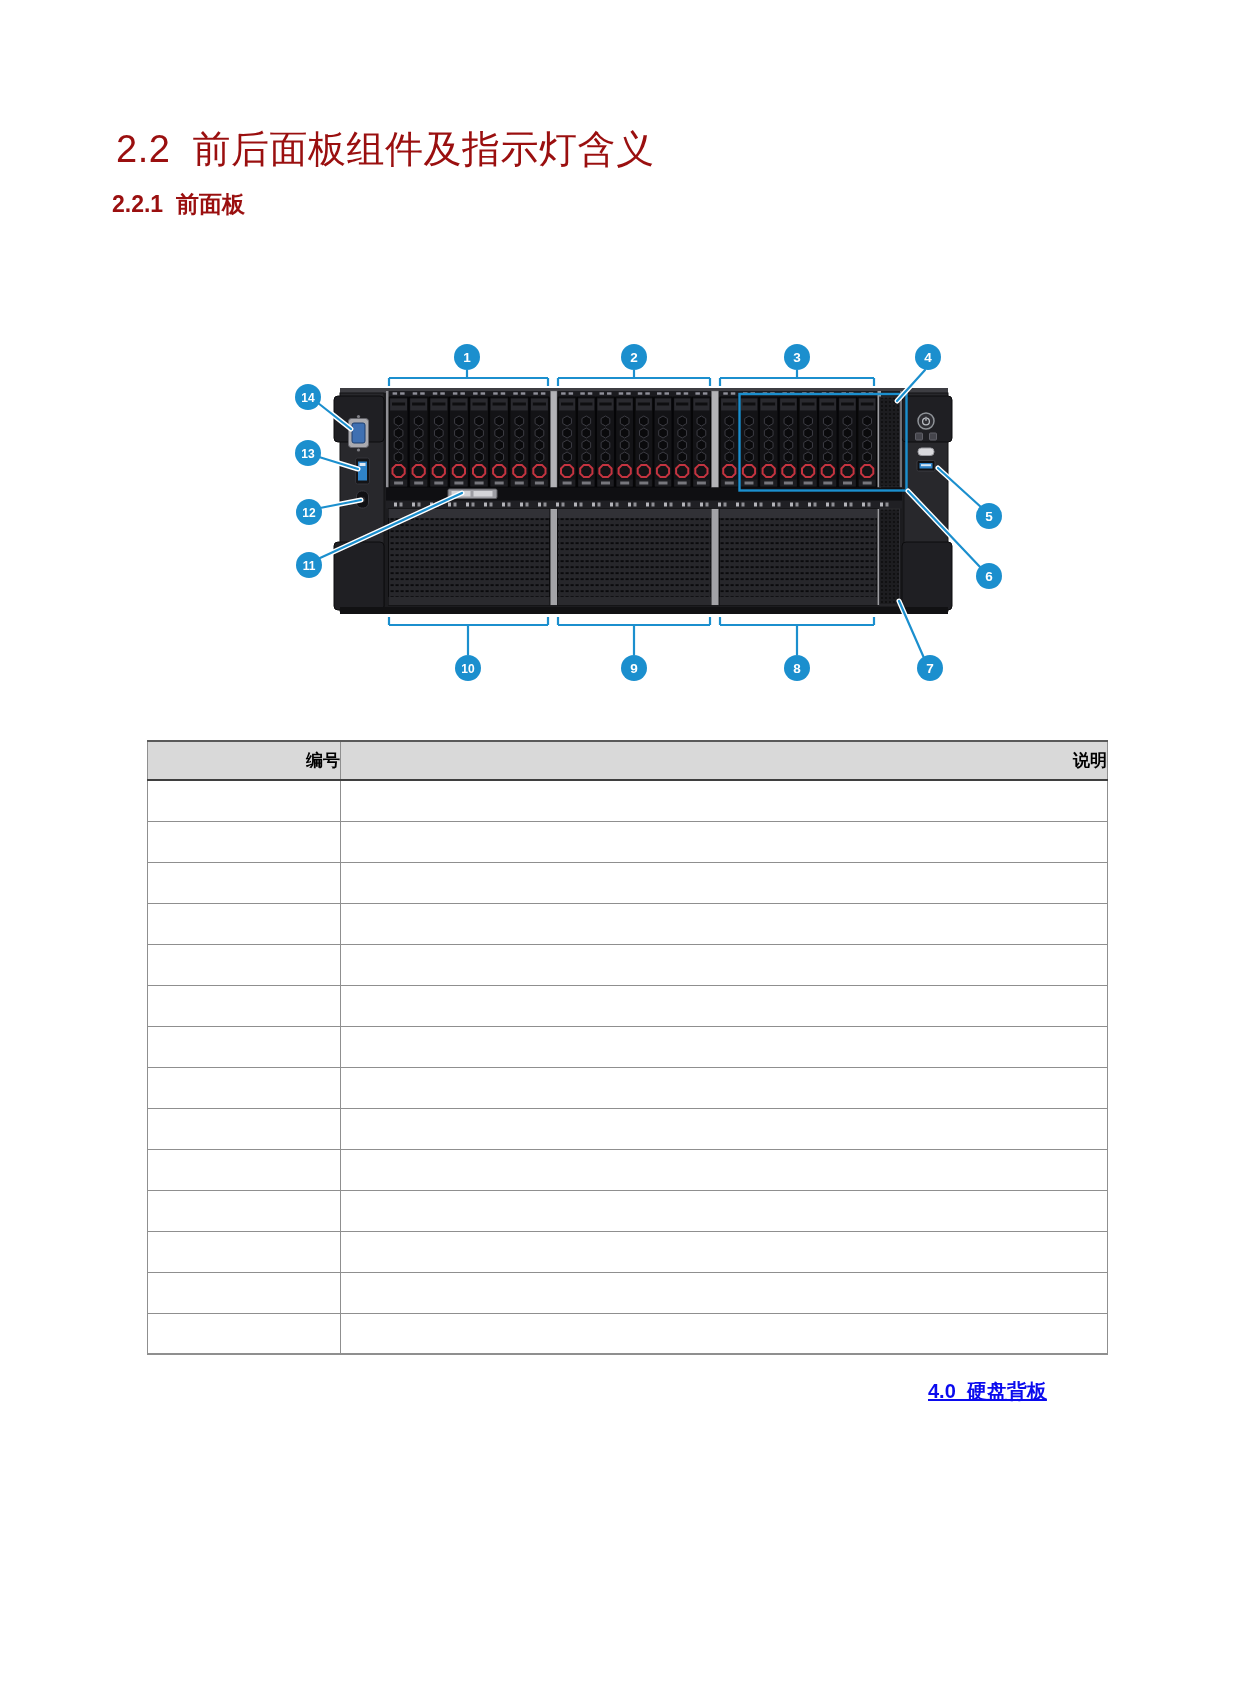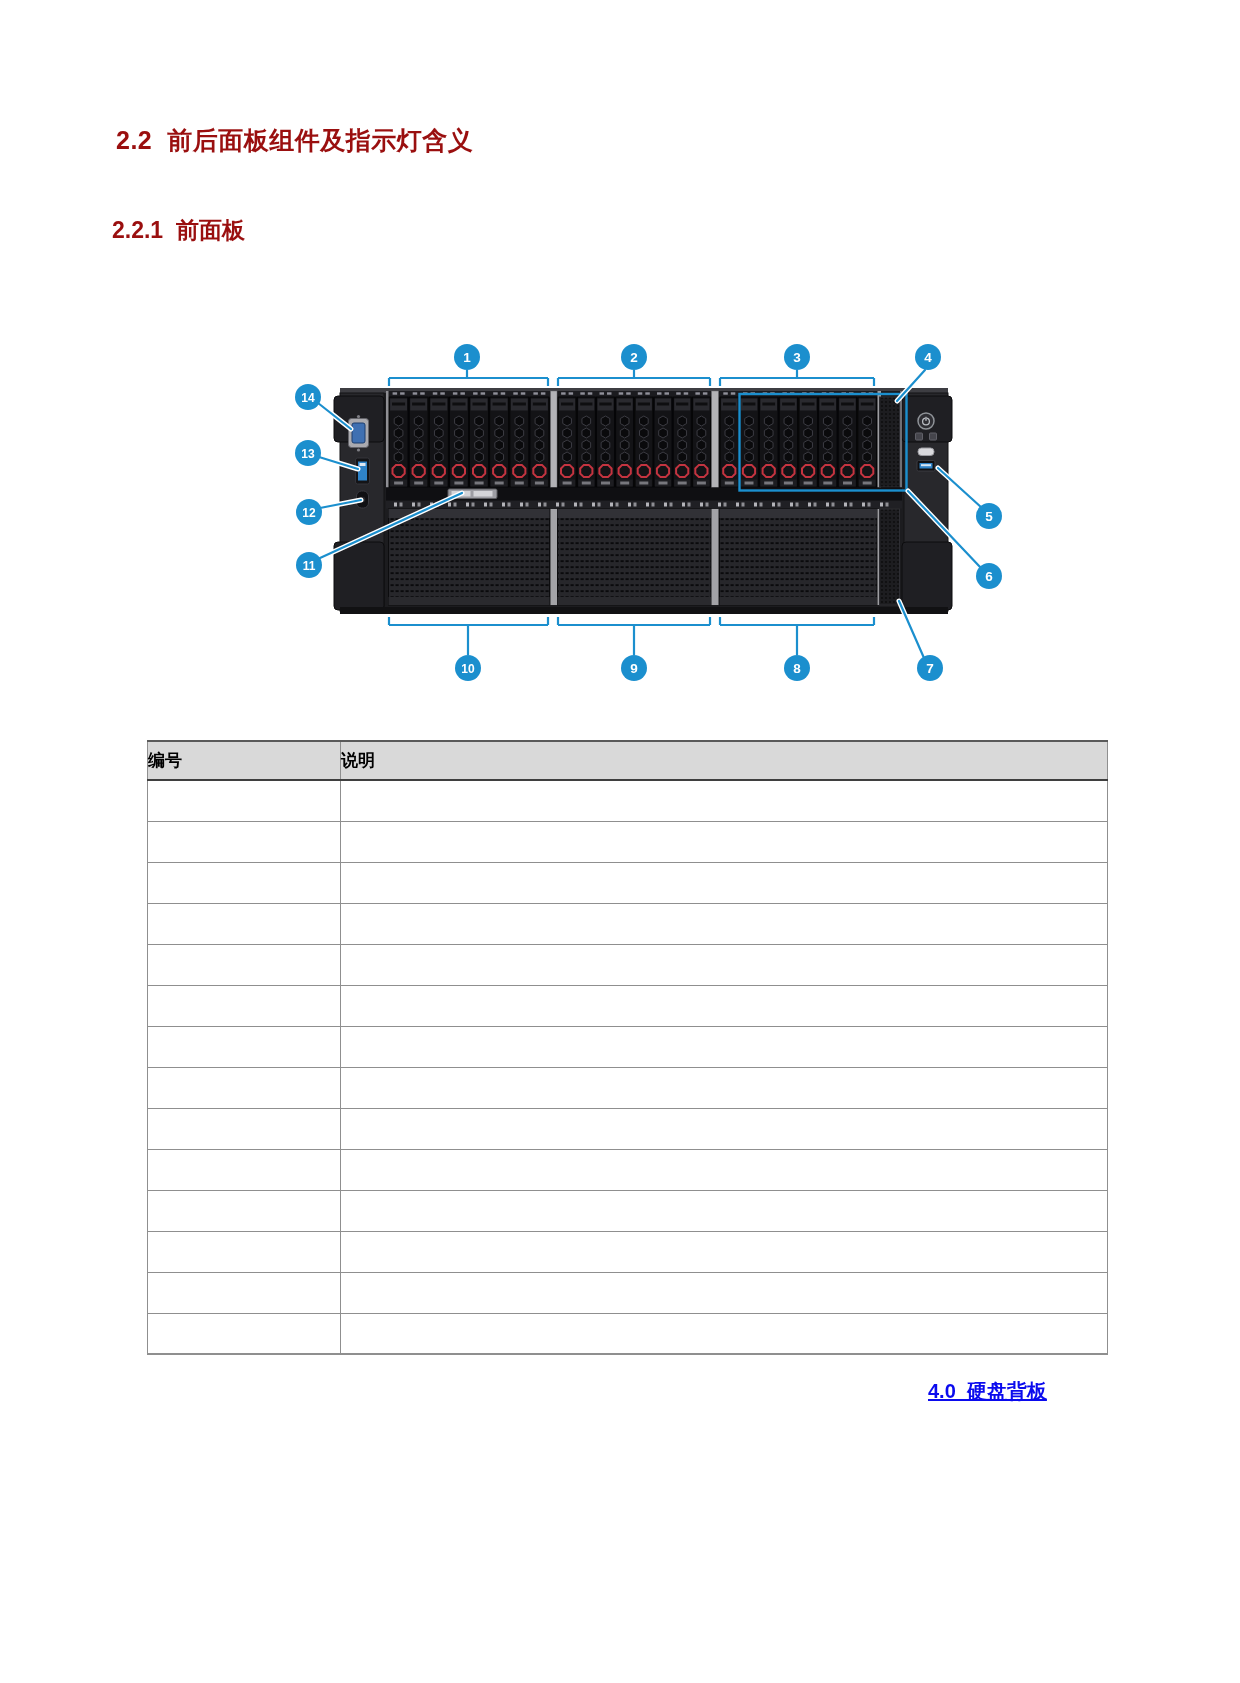--- a/index.html
+++ b/index.html
@@ -3,37 +3,36 @@
 <meta charset="utf-8">
 <style>
   * { box-sizing: border-box; margin: 0; padding: 0; }
   html,body { background:#ffffff; }
   body {
     width:1240px; height:1683px; position:relative; overflow:hidden;
     font-family:"Liberation Sans","DejaVu Sans",sans-serif;
   }
   .h1 {
     position:absolute; left:116px; top:124px;
-    font-size:25px; font-weight:bold; color:var(--head-red,#9a0f0f);
+    font-size:38px; font-weight:normal; color:var(--head-red,#9a0f0f);
     white-space:pre; letter-spacing:.5px;
   }
   .h2 {
     position:absolute; left:112px; top:189px;
     font-size:23px; font-weight:bold; color:var(--head-red,#9a0f0f);
     white-space:pre;
-    margin-top:26px;
   }
   .figure { position:absolute; left:260px; top:318px; width:775px; height:372px; background:#fff; }
   table.legend {
     position:absolute; left:147px; top:740px; width:960px;
     border-collapse:collapse; table-layout:fixed;
   }
   .legend th {
     background:var(--thead-bg,#d9d9d9); height:39px;
-    font-size:17px; font-weight:bold; color:#000; text-align:left;
+    font-size:17px; font-weight:bold; color:#000; text-align:right;
     border:1px solid #8f8f8f; border-top:2px solid #5a5a5a; border-bottom:2.5px solid #3f3f3f;
   }
   .legend td { height:41px; border:1px solid #8f8f8f; background:#fff; }
   .legend tr:last-child td { border-bottom:2.5px solid #8f8f8f; }
   .link {
     position:absolute; left:928px; top:1378px;
     font-size:20px; font-weight:bold; color:var(--link-blue,#0b0bee);
     text-decoration:underline; text-decoration-thickness:2px; white-space:pre;
   }
 </style>

